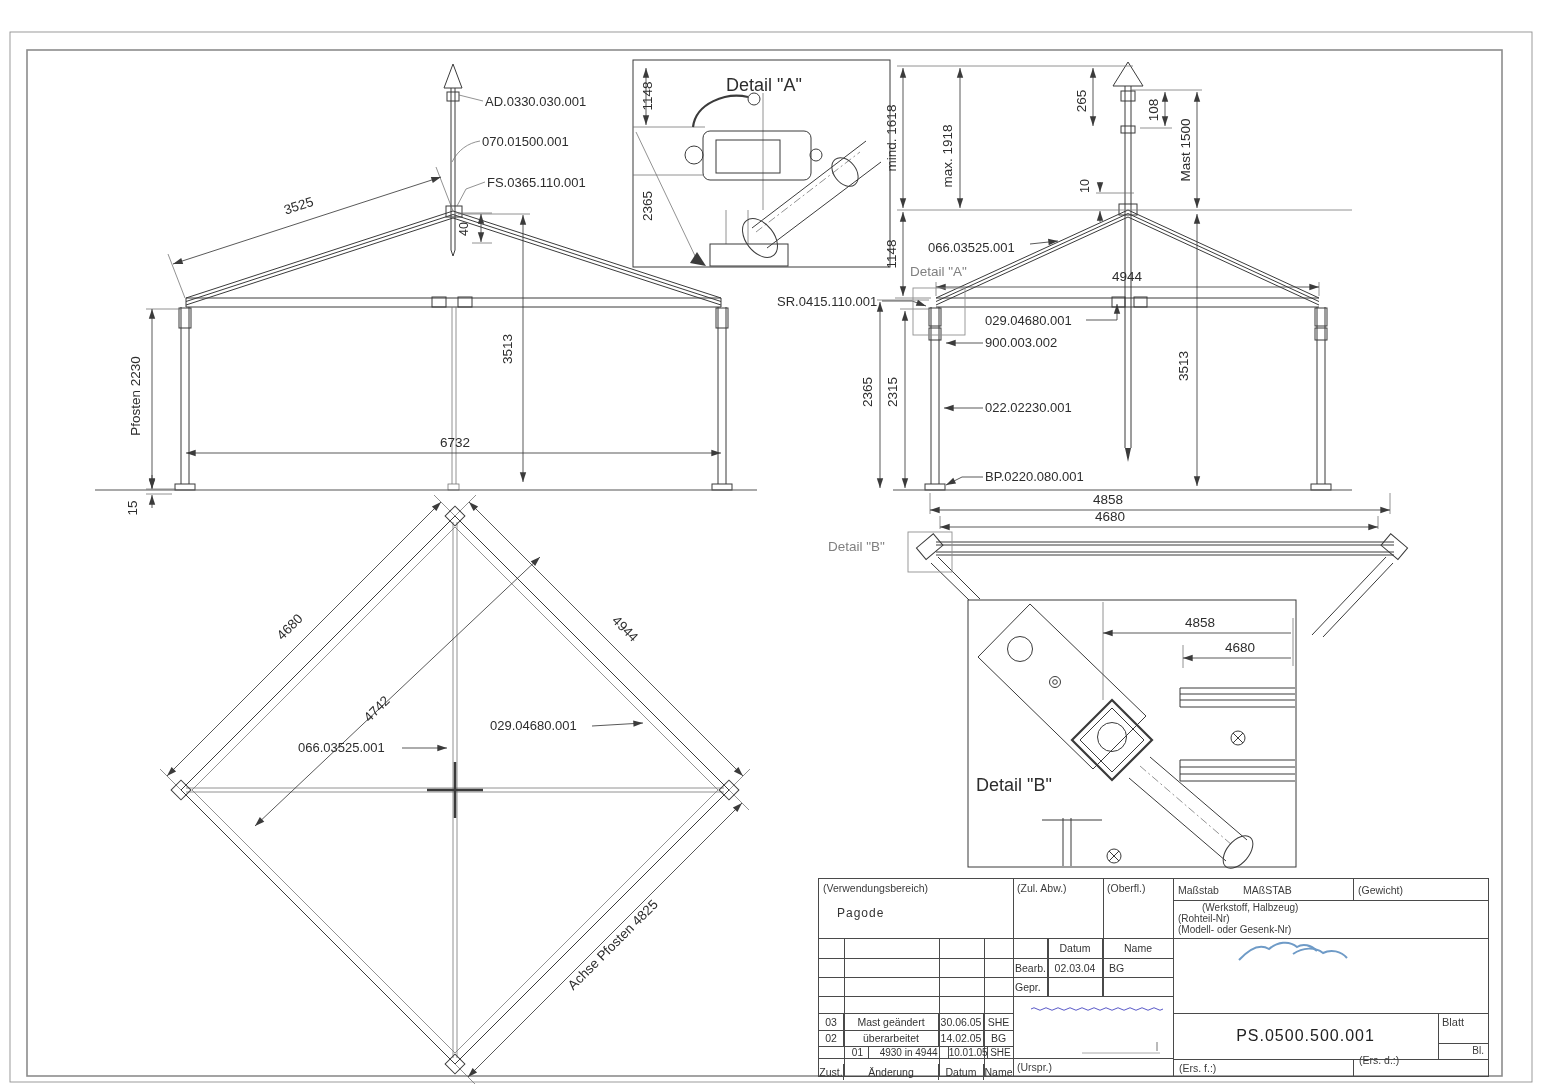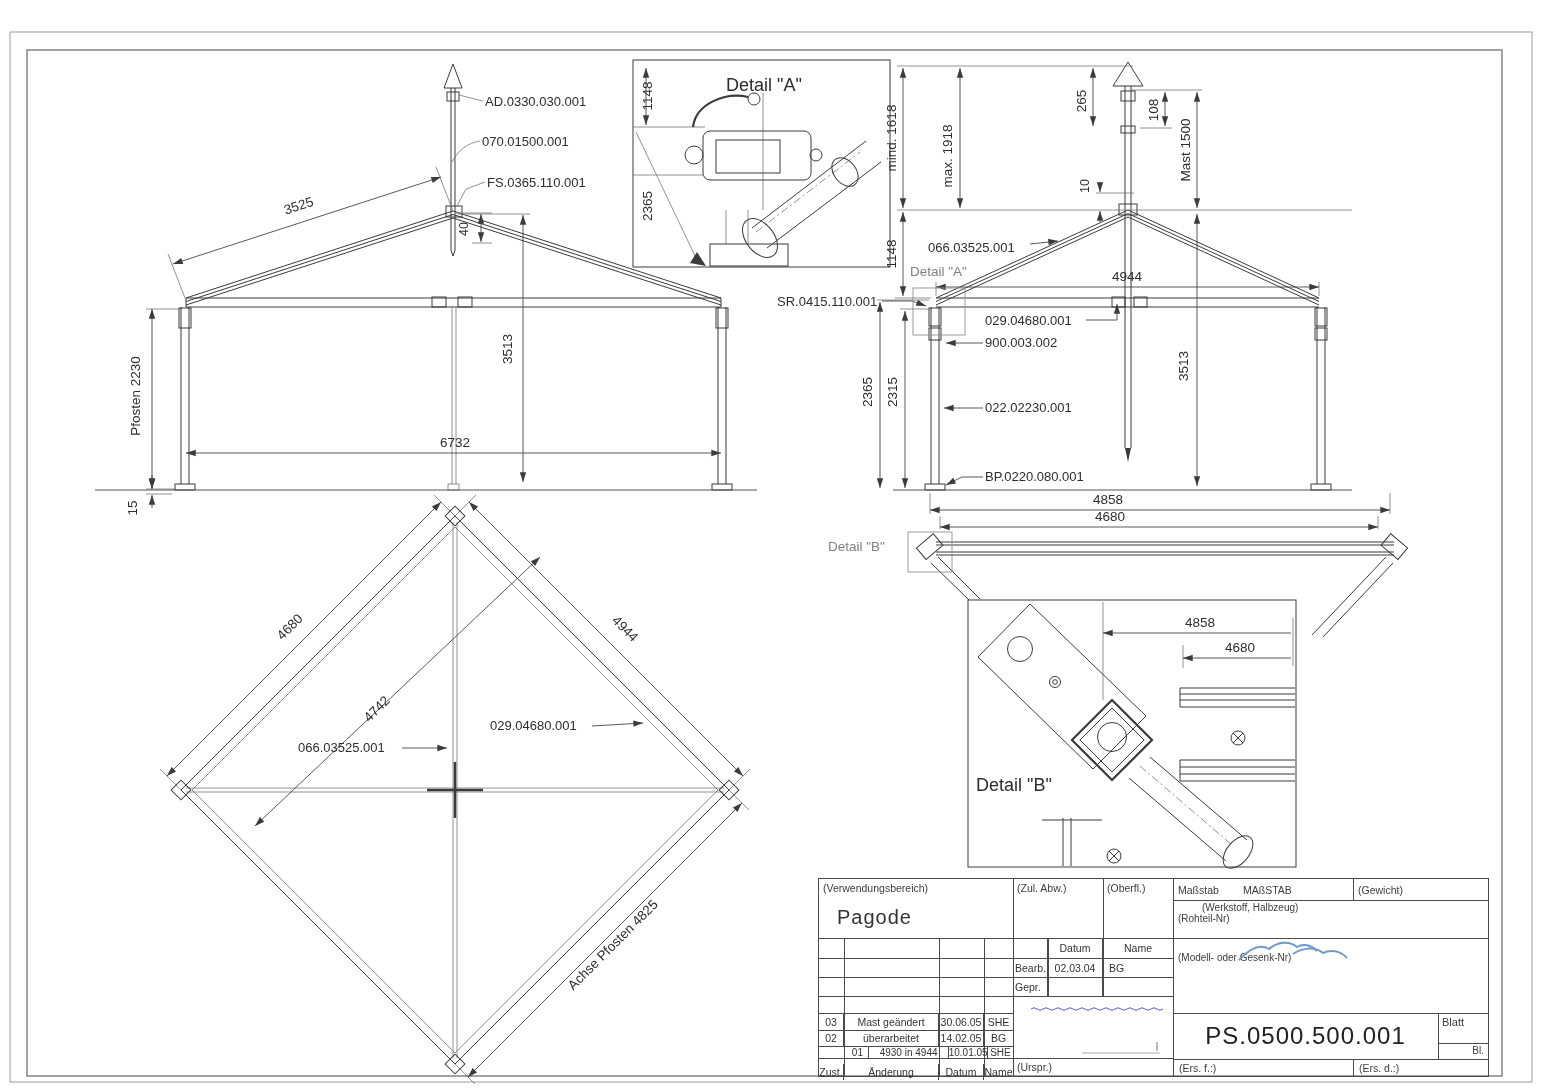--- a/index.html
+++ b/index.html
@@ -27,21 +27,21 @@
   .mrow{position:absolute;left:194px;width:160px;display:flex;}
   .m1{width:35px;justify-content:flex-start!important;}
   .m2{width:55px;}
   .m3{width:70px;border-right:none!important;justify-content:flex-start!important;padding-left:6px!important;}
   .m3.ctr{justify-content:center!important;padding-left:2px!important;}
   .logo-cell{position:absolute;left:354px;top:59px;width:315px;height:75px;}
   .logo-text{position:absolute;left:0;right:0;top:22px;text-align:center;font-size:39px;letter-spacing:-1px;line-height:42px;white-space:nowrap;}
   .lg-b{color:#5d92c1;font-weight:bold;}
   .lg-l{color:#7fa8cf;font-weight:normal;}
   .lg-tm{color:#5d92c1;font-size:13px;vertical-align:super;font-weight:bold;letter-spacing:0;}
-  .ps-cell{position:absolute;left:354px;top:134px;width:265px;height:46px;display:flex;align-items:center;justify-content:center;font-size:24px;letter-spacing:1px;color:#222;}
+  .ps-cell{position:absolute;left:354px;top:134px;width:265px;height:46px;display:flex;align-items:center;justify-content:center;font-size:16px;letter-spacing:1px;color:#222;}
 </style>
 </head>
 <body>
 
 <div class="sheet">
 
 <svg class="draw" width="1543" height="1091" viewBox="0 0 1543 1091">
   <defs>
     <marker id="ae" viewBox="0 0 10 8" refX="9.3" refY="4" markerWidth="11" markerHeight="9" orient="auto-start-reverse" markerUnits="userSpaceOnUse">
       <path d="M0.5,1.1 L9.3,4 L0.5,6.9 Z" fill="#3b3b3b"></path>
@@ -373,29 +373,29 @@
   <div class="hl" style="top:180px;left:354px;width:315px;"></div>
   <div class="hl" style="top:79px;left:0;width:354px;"></div>
   <div class="hl" style="top:98px;left:0;width:354px;"></div>
   <div class="hl" style="top:117px;left:0;width:354px;"></div>
   <div class="hl" style="top:134px;left:0;width:194px;"></div>
   <div class="hl" style="top:151px;left:0;width:194px;"></div>
   <div class="hl" style="top:167px;left:0;width:194px;"></div>
   <div class="hl" style="top:179px;left:0;width:354px;"></div>
 
   <div class="cell lbl" style="left:4px;top:3px;">(Verwendungsbereich)</div>
-  <div class="cell" style="left:18px;top:27px;font-size:20px;letter-spacing:1px;color:#333;">Pagode</div>
+  <div class="cell" style="left:18px;top:27px;font-size:12px;letter-spacing:1px;color:#333;">Pagode</div>
   <div class="cell lbl" style="left:198px;top:3px;">(Zul. Abw.)</div>
   <div class="cell lbl" style="left:288px;top:3px;">(Oberfl.)</div>
   <div class="cell lbl" style="left:359px;top:5px;">Maßstab</div>
   <div class="cell lbl" style="left:424px;top:5px;">MAßSTAB</div>
   <div class="cell lbl" style="left:539px;top:5px;">(Gewicht)</div>
   <div class="cell lbl" style="left:359px;top:23px;font-size:10px;margin-left:24px;">(Werkstoff, Halbzeug)</div>
   <div class="cell lbl" style="left:359px;top:34px;font-size:10px;">(Rohteil-Nr)</div>
-  <div class="cell lbl" style="left:359px;top:45px;font-size:10px;margin-top:28px;">(Modell- oder Gesenk-Nr)</div>
+  <div class="cell lbl" style="left:359px;top:45px;font-size:10px;">(Modell- oder Gesenk-Nr)</div>
 
   <div class="mrow" style="top:59px;height:20px;">
     <span class="m1"></span>
     <span class="m2">Datum</span>
     <span class="m3 ctr">Name</span>
   </div>
   <div class="mrow" style="top:79px;height:19px;">
     <span class="m1">Bearb.</span>
     <span class="m2">02.03.04</span>
     <span class="m3">BG</span>
@@ -442,16 +442,16 @@
     <svg style="position:absolute;left:62px;top:1px;" width="115" height="24" viewBox="0 0 115 24">
       <path d="M4,21 C16,8 26,5 34,10 C42,3 54,1 62,8 C68,4 76,6 82,12" stroke="#6f9bc7" stroke-width="2" fill="none"></path>
       <path d="M58,15 C68,8 80,8 88,14 C96,10 106,12 112,19" stroke="#6f9bc7" stroke-width="2" fill="none"></path>
     </svg>
   </div>
 
   <div class="ps-cell">PS.0500.500.001</div>
   <div class="cell lbl" style="left:623px;top:137px;font-size:11px;">Blatt</div>
   <div class="cell lbl" style="left:619px;top:166px;width:46px;text-align:right;font-size:10px;">Bl.</div>
   <div class="cell lbl" style="left:360px;top:183px;">(Ers. f.:)</div>
-  <div class="cell lbl" style="left:540px;top:183px;text-align:right;">(Ers. d.:)</div>
+  <div class="cell lbl" style="left:540px;top:175px;text-align:right;">(Ers. d.:)</div>
 </div>
 
 </div>
 
 </body></html>

